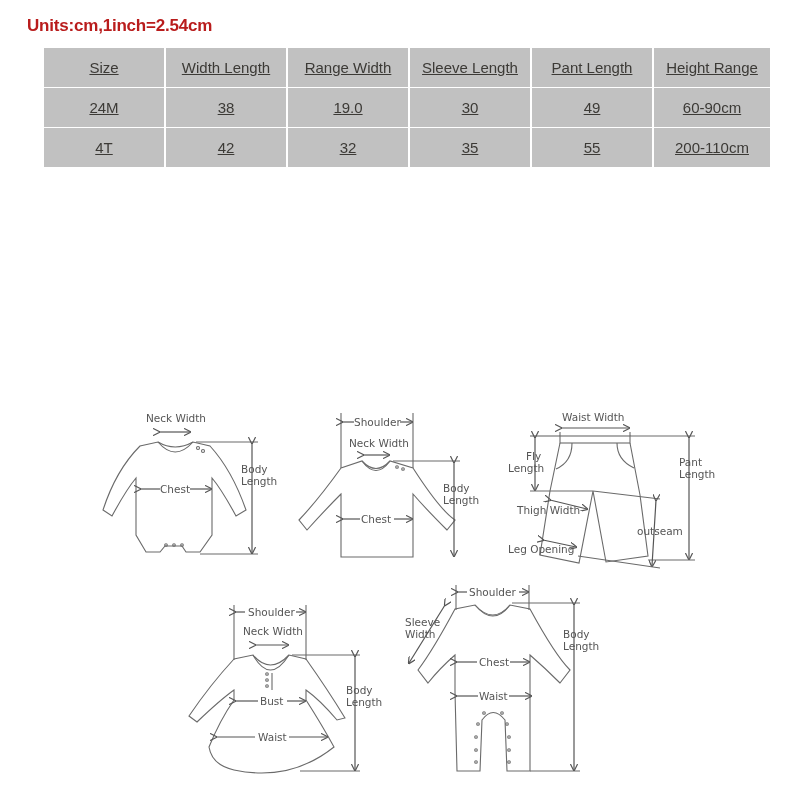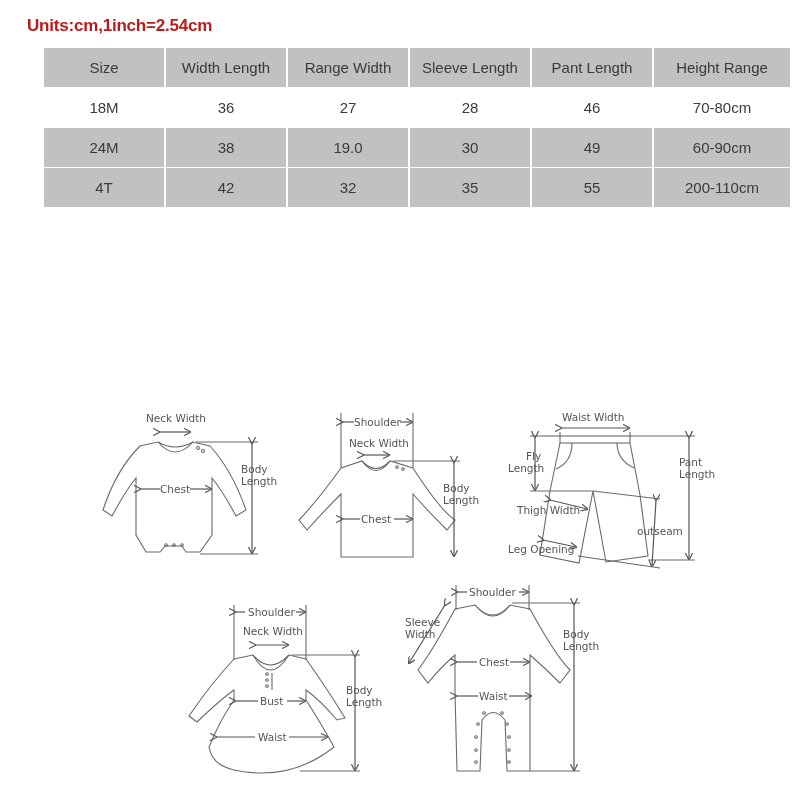--- a/index.html
+++ b/index.html
@@ -1,20 +1,20 @@
 <!DOCTYPE html>
 <html><head>
 <meta charset="utf-8">
 <style>
   html, body { margin:0; padding:0; background:#ffffff; }
   body { width:800px; height:800px; position:relative; overflow:hidden; font-family:"Liberation Sans", sans-serif; color:#3a3a3a; }
   .units { position:absolute; left:27px; top:16px; font-size:17px; font-weight:bold; color:#b91c1c; letter-spacing:-0.2px; }
   table.size { position:absolute; left:44px; top:48px; border-collapse:separate; border-spacing:0; }
-  table.size td { width:120px; height:39px; text-align:center; vertical-align:middle; font-size:15px; color:#3c3a36; padding:0; border-right:2px solid #ffffff; border-bottom:1px solid #ffffff; }
-  table.size td:last-child { width:136px; border-right:none;margin-left:36px; }
+  table.size td { width:120px; height:39px; text-align:center; vertical-align:middle; font-size:15px; color:#3c3a36; padding:0; border-right:2px solid #ffffff; border-bottom:1px solid #ffffff;text-decoration:underline; }
+  table.size td:last-child { width:116px; border-right:none;margin-left:36px; }
   table.size tr.shaded td { background:#c1c1c1; }
   table.size tr.plain td { background:#ffffff; }
   .diagram { position:absolute; left:0; top:0; width:800px; height:800px; }
   .diagram text { font-family:"DejaVu Sans", sans-serif; font-size:10.5px; fill:#555555; }
   .ln { stroke:#6a6a6a; stroke-width:1.1; fill:none; }
   .ar { stroke:#555555; stroke-width:1.2; fill:none; }
 </style>
 </head>
 <body>
 
@@ -22,28 +22,20 @@
 
 <table class="size">
   <tbody>
       <tr class="shaded">
     <td>Size</td>
     <td>Width Length</td>
     <td>Range Width</td>
     <td>Sleeve Length</td>
     <td>Pant Length</td>
     <td>Height Range</td>
-  </tr>
-  <tr class="plain">
-    <td>18M</td>
-    <td>36</td>
-    <td>27</td>
-    <td>28</td>
-    <td>46</td>
-    <td>70-80cm</td>
   </tr>
   <tr class="shaded">
     <td>24M</td>
     <td>38</td>
     <td>19.0</td>
     <td>30</td>
     <td>49</td>
     <td>60-90cm</td>
   </tr>
   <tr class="shaded">

